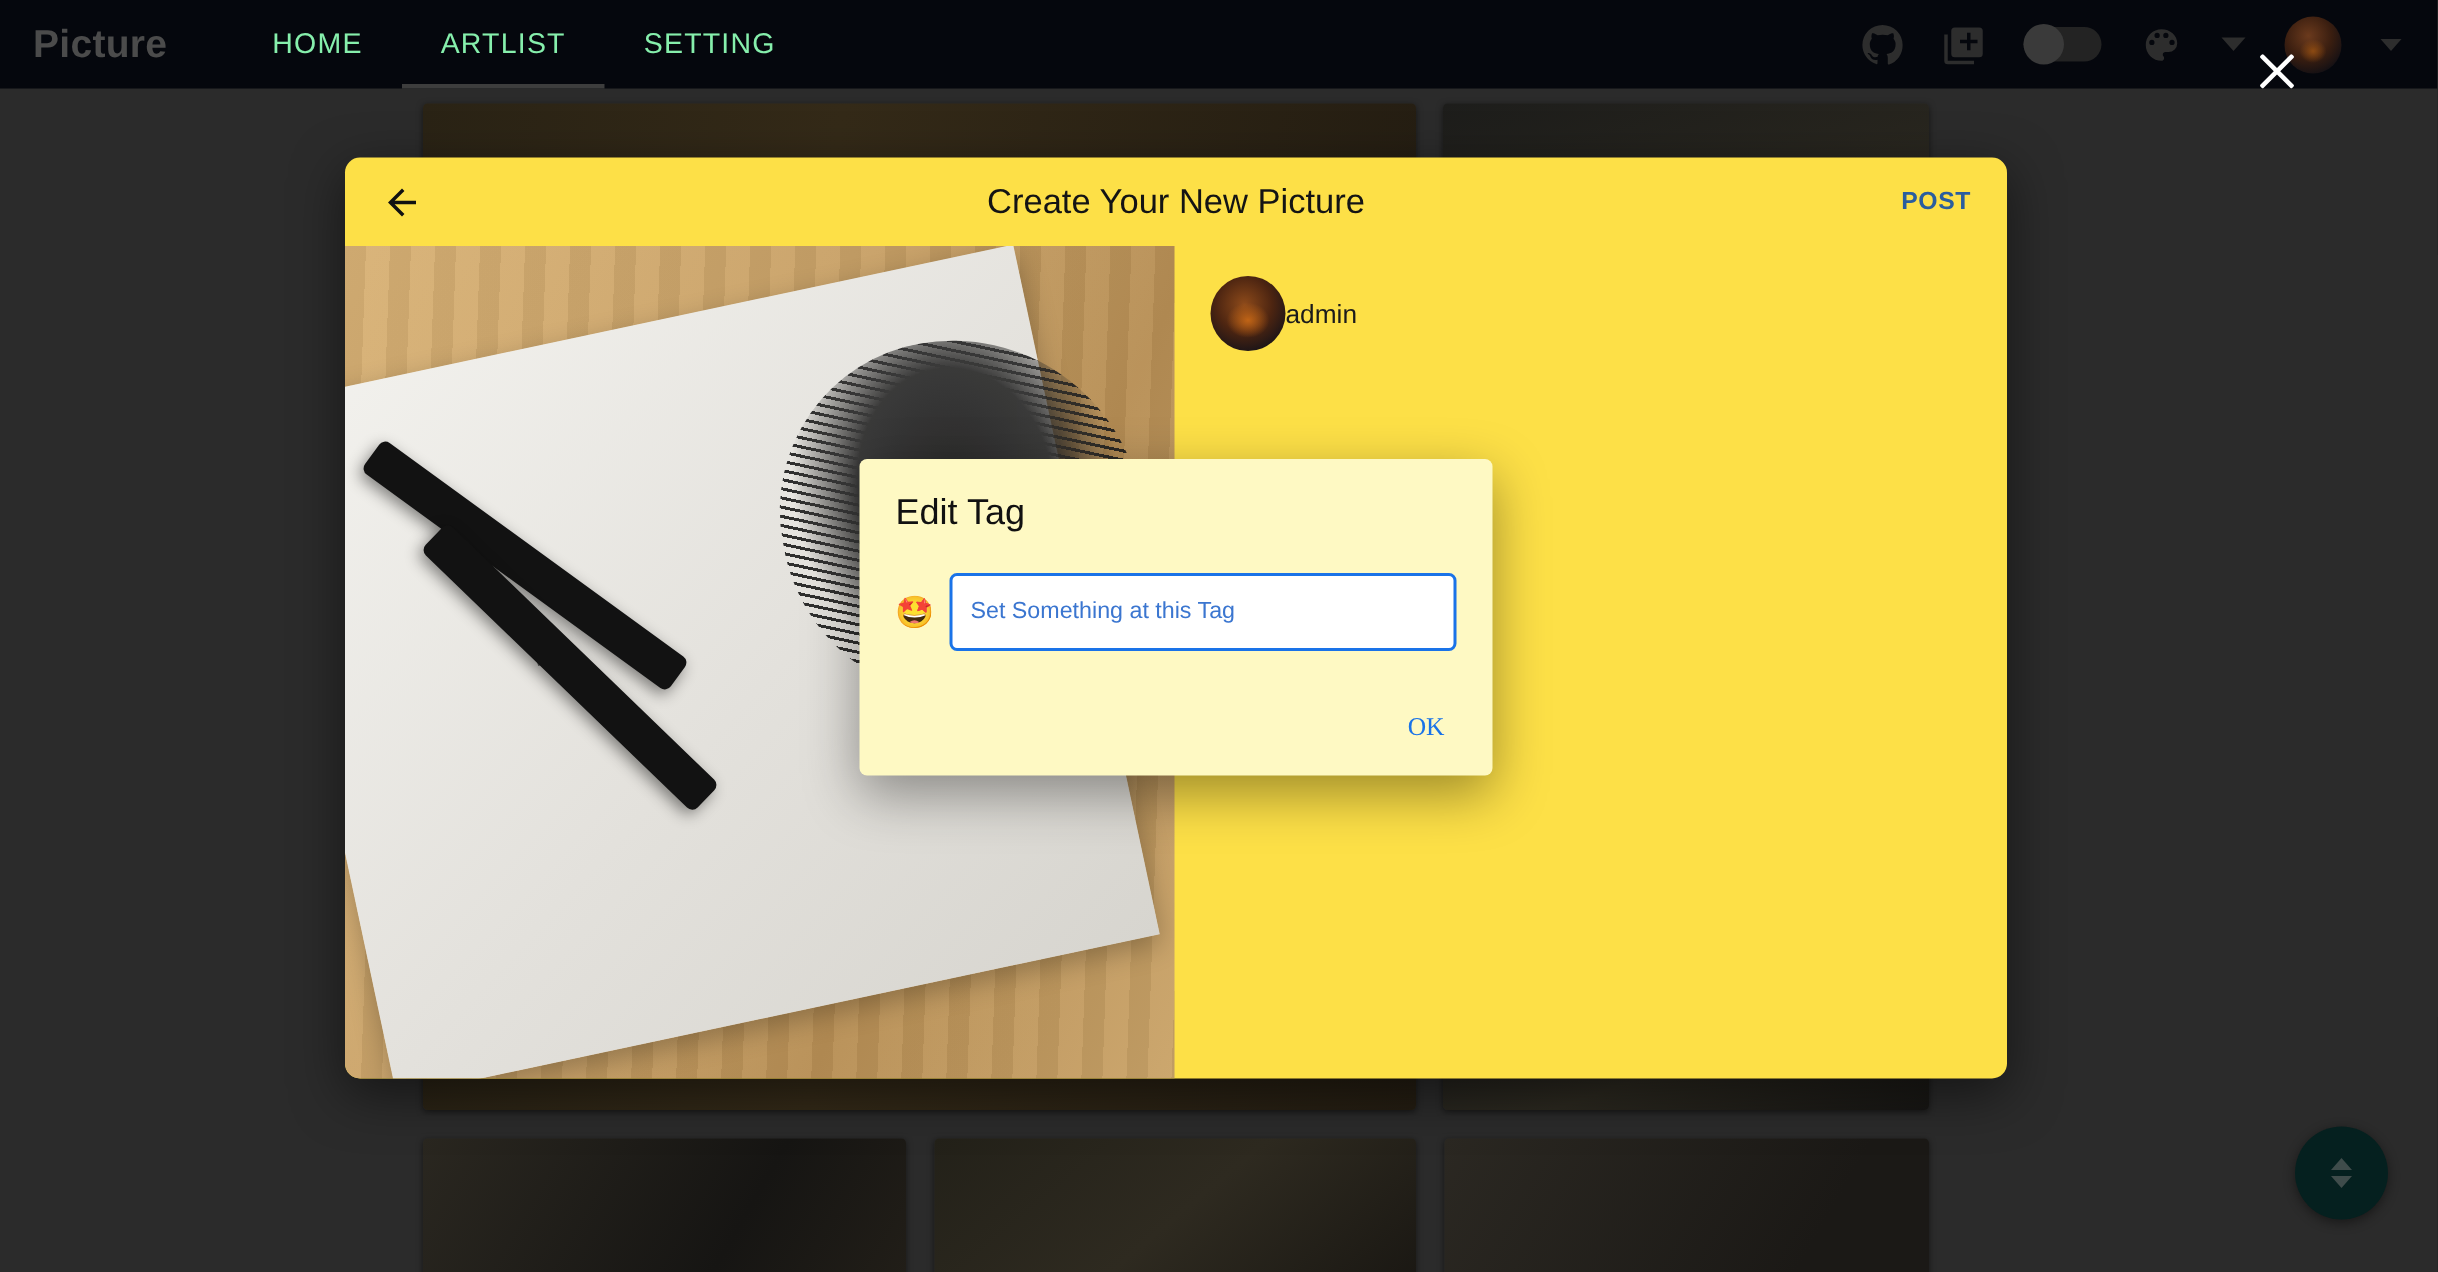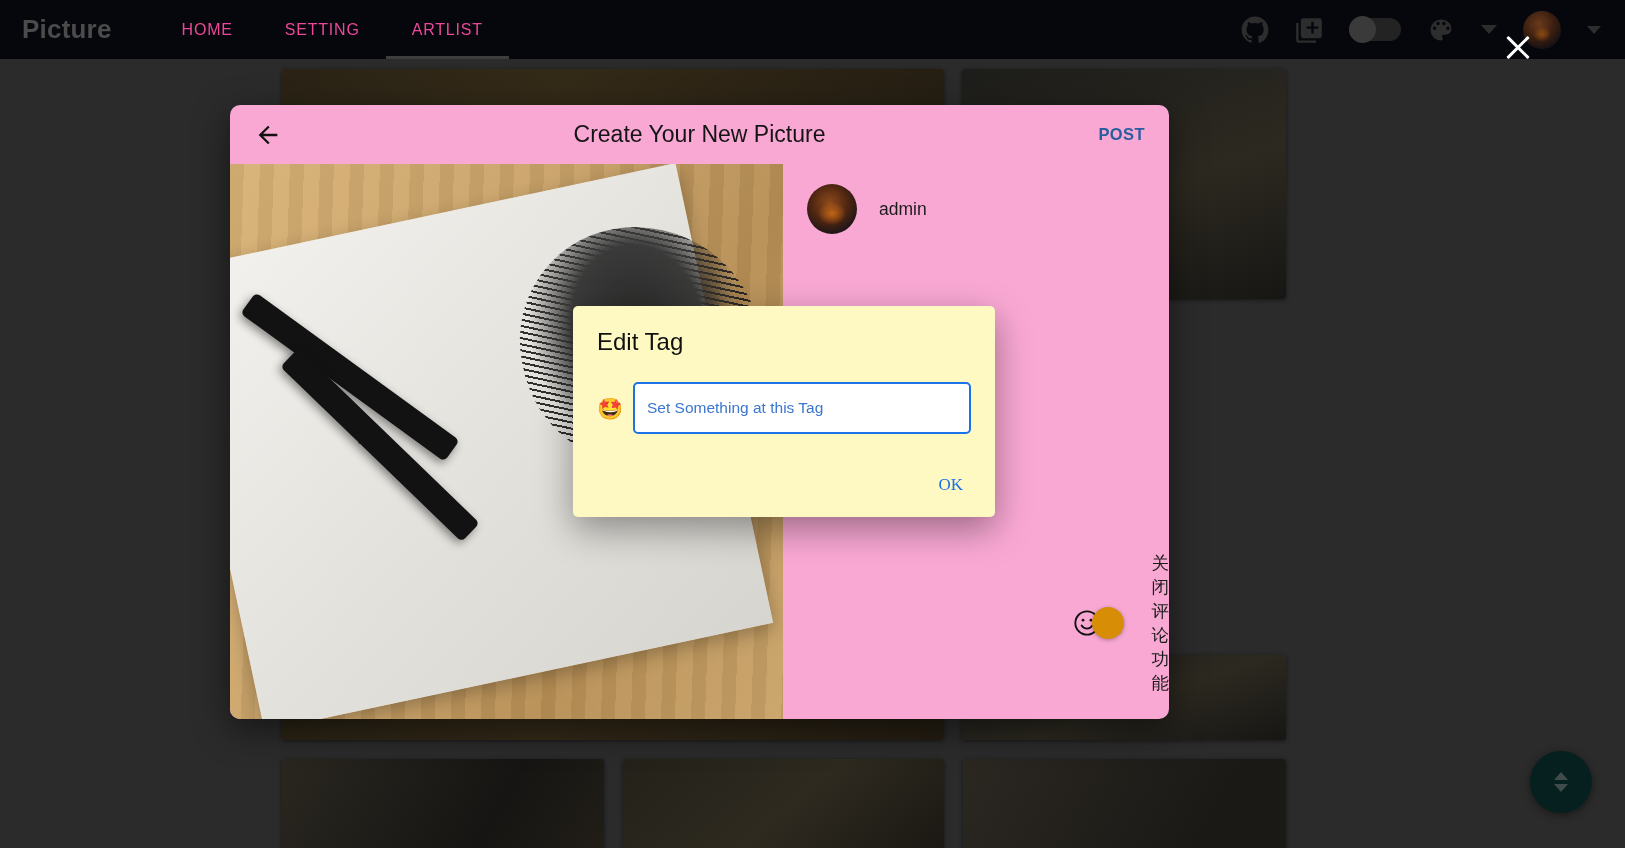--- a/index.html
+++ b/index.html
@@ -22,21 +22,21 @@
     display: flex; align-items: center;
     padding: 0 18px 0 22px;
     z-index: 3;
   }
   .brand {
     color: #4b4b4b; font-size: 26px; font-weight: bold;
     letter-spacing: .2px; margin-right: 44px;
   }
   .navlinks { display: flex; align-items: center; height: 59px; }
   .navlink {
-    color: #ec4899; font-size: 16px; letter-spacing: .8px;
+    color: #86efac; font-size: 19px; letter-spacing: .8px;
     padding: 0 26px; height: 59px; line-height: 59px;
     position: relative; cursor: pointer;
   }
   .navlink.active::after {
     content: ""; position: absolute; left: 0; right: 0; bottom: 0;
     height: 3px; background: #3d3d3d;
   }
   .nav-right {
     margin-left: auto; display: flex; align-items: center; gap: 26px;
     padding-right: 6px;
@@ -103,22 +103,22 @@
   .close-x::before, .close-x::after {
     content:""; position:absolute; left:2px; top:16px;
     width:30px; height:3px; background:#ffffff; border-radius:1px;
   }
   .close-x::before { transform: rotate(45deg); }
   .close-x::after  { transform: rotate(-45deg); }
 
   
   .dialog {
     position:absolute; left:230px; top:105px;
-    width:939px; height:614px;
-    background:#f9a8d4; border-radius:10px; overflow:hidden;
+    width:1108px; height:614px;
+    background:#fde047; border-radius:10px; overflow:hidden;
     box-shadow: 0 10px 34px rgba(0,0,0,.5);
     z-index: 5;
   }
   .dlg-head {
     height:59px; display:flex; align-items:center;
     padding:0 24px; position:relative;
   }
   .back-arrow {
     width:28px;height:28px; cursor:pointer; position:relative;
   }
@@ -162,21 +162,21 @@
       linear-gradient(92deg, rgba(30,30,30,.65) 0 2px, rgba(0,0,0,0) 2px 13px) 2px 54px/70% 3px no-repeat;
   }
   .pen {
     position:absolute; background:#121212; border-radius:5px;
     box-shadow: 0 4px 10px rgba(0,0,0,.45);
   }
   .pen1 { left:-6px; top:200px; width:252px; height:26px; transform: rotate(36deg); }
   .pen2 { left:24px; top:268px; width:252px; height:26px; transform: rotate(44deg); }
 
   .meta-pane { flex:1; position:relative; padding:20px 24px; }
-  .user-row { display:flex; align-items:center; gap:22px; }
+  .user-row { display:flex; align-items:center; }
   .avatar-user {
     width:50px; height:50px; border-radius:50%;
     background: radial-gradient(circle at 45% 38%, #8d4a1a 0%, #4d2511 45%, #171318 80%);
     position:relative; overflow:hidden;
   }
   .avatar-user::after{
     content:""; position:absolute; left:22%; top:36%; width:56%; height:46%;
     background: radial-gradient(ellipse at center, #c06416 0%, rgba(70,34,12,0) 72%);
   }
   .username { font-size:17.5px; color:#1b1b1b; }
@@ -250,22 +250,22 @@
 
     <div class="fab">
       <span class="chev chev-up"></span>
       <span class="chev chev-dn"></span>
     </div>
 
     <div class="navbar">
       <div class="brand">Picture</div>
       <div class="navlinks">
         <div class="navlink">HOME</div>
+        <div class="navlink active">ARTLIST</div>
         <div class="navlink">SETTING</div>
-        <div class="navlink active">ARTLIST</div>
       </div>
       <div class="nav-right">
         <span class="nav-icon">
           <svg viewBox="0 0 24 24">
               <path d="M12 .5A11.5 11.5 0 0 0 .5 12a11.5 11.5 0 0 0 7.86 10.92c.58.1.79-.25.79-.56v-2c-3.2.7-3.88-1.37-3.88-1.37-.53-1.34-1.29-1.7-1.29-1.7-1.06-.72.08-.7.08-.7 1.17.08 1.78 1.2 1.78 1.2 1.04 1.79 2.73 1.27 3.4.97.1-.76.41-1.28.74-1.57-2.56-.29-5.25-1.28-5.25-5.7 0-1.26.45-2.3 1.19-3.1-.12-.3-.52-1.48.11-3.08 0 0 .97-.31 3.18 1.18a11 11 0 0 1 5.8 0c2.2-1.49 3.17-1.18 3.17-1.18.63 1.6.23 2.78.12 3.07.74.81 1.18 1.85 1.18 3.11 0 4.43-2.69 5.41-5.26 5.69.42.36.79 1.08.79 2.18v3.23c0 .31.21.67.8.56A11.5 11.5 0 0 0 23.5 12 11.5 11.5 0 0 0 12 .5z"></path>
             </svg>
         </span>
         <span class="nav-icon">
           <svg viewBox="0 0 24 24">
               <path d="M3 6H1v15a2 2 0 0 0 2 2h15v-2H3V6zm18-4H7a2 2 0 0 0-2 2v13a2 2 0 0 0 2 2h14a2 2 0 0 0 2-2V4a2 2 0 0 0-2-2zm-1 9h-4v4h-2v-4h-4V9h4V5h2v4h4v2z"></path>
@@ -305,32 +305,20 @@
         <div class="pen pen1"></div>
         <div class="pen pen2"></div>
       </div>
 
       <div class="meta-pane">
         <div class="user-row">
           <span class="avatar-user"></span>
           <span class="username">admin</span>
         </div>
 
-        <div class="comment-row">
-          <span class="smiley">
-            <svg viewBox="0 0 24 24">
-                <circle cx="12" cy="12" r="10" fill="none" stroke="#111" stroke-width="1.6"></circle>
-                <circle cx="8.6" cy="9.6" r="1.2" fill="#111"></circle>
-                <circle cx="15.4" cy="9.6" r="1.2" fill="#111"></circle>
-                <path d="M7.4 14.2c1 1.7 2.7 2.6 4.6 2.6s3.6-.9 4.6-2.6" fill="none" stroke="#111" stroke-width="1.6" stroke-linecap="round"></path>
-              </svg>
-          </span>
-          <span class="toggle-cmt"></span>
-          <span class="cmt-label">关闭评论功能</span>
-        </div>
       </div>
     </div>
   </div>
 
   <div class="modal-scrim"></div>
   <div class="modal">
     <div class="modal-title">Edit Tag</div>
     <div class="modal-field">
       <span class="emoji-star">🤩</span>
       <input class="tag-input" type="text" placeholder="Set Something at this Tag" style="">

